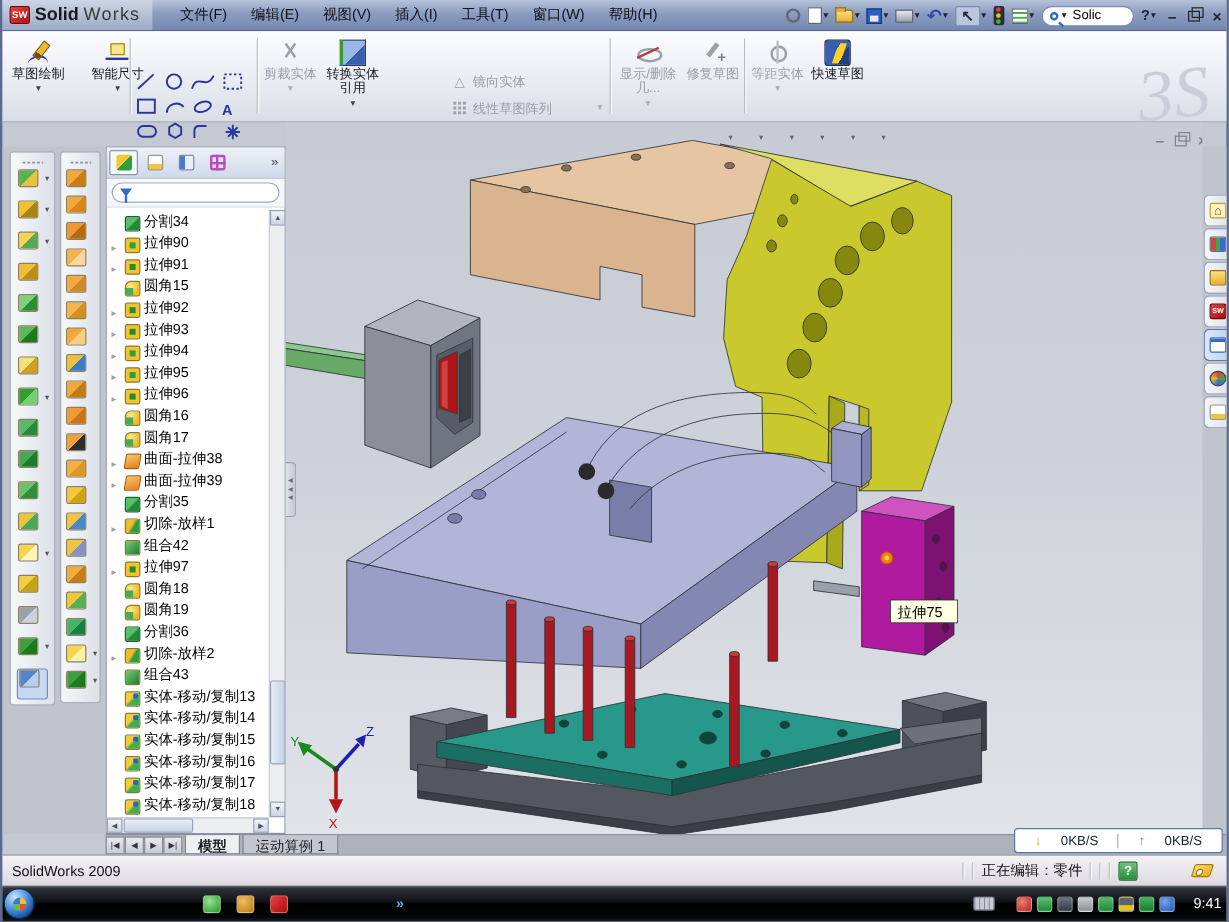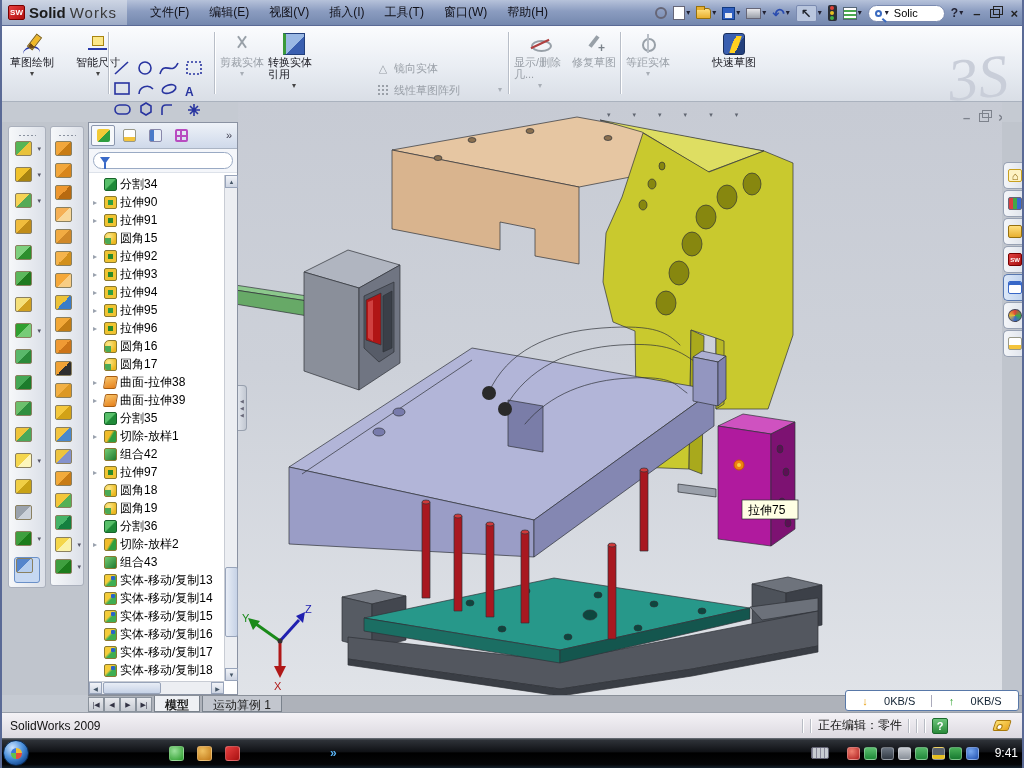--- a/index.html
+++ b/index.html
@@ -41,21 +41,21 @@
   .searchbox input{border:none;outline:none;width:46px;font-size:11px;font-family:inherit;background:transparent;}
   .i-help{color:#223;font-weight:bold;font-size:12px;}
   .winbtn{color:#222;font-size:13px;font-weight:bold;padding:0 4px;line-height:1;}
   .i-restore{width:10px;height:9px;border:1px solid #222;position:relative;background:transparent;}
   .i-restore::before{content:"";position:absolute;left:2px;top:-4px;width:8px;height:7px;border:1px solid #222;}
   
   .cmdbar{position:absolute;left:0;top:26px;width:1024px;height:76px;
     background:linear-gradient(180deg,#fbfcfe 0%,#e9edf3 55%,#d9deE6 100%);border-bottom:1px solid #aab2be;}
   .bigbtn{position:absolute;top:4px;width:48px;height:68px;display:flex;flex-direction:column;align-items:center;border-radius:3px;padding-top:2px;}
   .bigbtn .bic{width:24px;height:24px;display:flex;align-items:center;justify-content:center;}
-  .bigbtn .blabel{font-size:11px;line-height:12px;color:#1a1a22;white-space:pre-wrap;}
+  .bigbtn .blabel{font-size:11px;line-height:12px;text-align:center;color:#1a1a22;white-space:pre-wrap;}
   .bigbtn.dis .blabel{color:#9aa0a8;}
   .bigbtn .bcaret{font-size:8px;color:#444;margin-top:1px;}
   .bigbtn.dis .bcaret{color:#a8aeb6;}
   .vsep{position:absolute;top:6px;height:62px;width:1px;background:#b8bec8;box-shadow:1px 0 0 #fff;}
   .stackrow{position:absolute;height:20px;display:flex;align-items:center;gap:4px;font-size:11px;color:#9aa0a8;}
   .mini-ic{width:14px;height:14px;display:flex;align-items:center;justify-content:center;color:#9aa0a8;font-size:11px;}
   .dotgrid{width:12px;height:12px;background-image:radial-gradient(#9aa0a8 1.2px,transparent 1.3px);background-size:4px 4px;}
   .dashbox{width:11px;height:11px;border:1px dashed #9aa0a8;}
   .watermark{position:absolute;right:18px;top:22px;font-family:"Liberation Serif","DejaVu Serif",serif;
     font-style:italic;font-size:60px;color:#c9ced9;transform:rotate(-6deg);line-height:1;}
@@ -89,21 +89,21 @@
   .hm3{background:linear-gradient(90deg,#4a7ac8 35%,#e8edf6 35%);border:1px solid #88a;}
   .hm4{border:2px solid #b84cc0;border-radius:50%;position:relative;}
   .hm4::before{content:"";position:absolute;left:50%;top:-2px;bottom:-2px;width:2px;background:#b84cc0;transform:translateX(-50%);}
   .hm4::after{content:"";position:absolute;top:50%;left:-2px;right:-2px;height:2px;background:#b84cc0;transform:translateY(-50%);}
   .ht-chev{margin-left:auto;color:#445;font-size:11px;padding-right:3px;}
   .filter{height:24px;display:flex;align-items:center;padding:2px 4px;border-bottom:1px solid #dde2ea;background:#f4f6fa;}
   .filter-box{flex:1;height:17px;background:#fff;border:1px solid #9aaac4;border-radius:9px;display:flex;align-items:center;padding:0 6px;}
   .funnel{width:0;height:0;border-left:5px solid transparent;border-right:5px solid transparent;border-top:7px solid #3a6ac8;position:relative;}
   .funnel::after{content:"";position:absolute;left:-1px;top:-1px;width:2px;height:6px;background:#3a6ac8;}
   .titems{position:absolute;left:0;top:52px;right:13px;bottom:13px;overflow:hidden;}
-  .trow{height:18px;display:flex;align-items:center;gap:3px;padding-left:4px;white-space:nowrap;}
+  .trow{height:18px;display:flex;align-items:flex-end;gap:3px;padding-left:4px;white-space:nowrap;}
   .texp{width:8px;font-size:8px;color:#98a0ac;flex:none;}
   .ti{width:13px;height:13px;border:1px solid #8a7a30;border-radius:2px;flex:none;position:relative;}
   .tlabel{font-size:12px;color:#000;}
   .t-split{background:linear-gradient(135deg,#58c06a 45%,#1f8a38 55%);border-color:#17632a;}
   .t-extrude{background:#f0c431;}
   .t-extrude::after{content:"";position:absolute;inset:3px;background:#2f9e3f;}
   .t-extrude2{background:#f0c431;}
   .t-extrude2::after{content:"";position:absolute;inset:3px;background:#2a8a2a;}
   .t-fillet{background:radial-gradient(circle at 35% 30%,#fce98c,#ecb81e 75%);border-radius:5px 2px 2px 2px;}
   .t-fillet::after{content:"";position:absolute;left:0;bottom:0;width:6px;height:6px;background:#4aaa55;border-radius:0 0 0 2px;}
@@ -373,21 +373,21 @@
       <span class="blabel">修复草图</span>
     </div>
     <div class="vsep" style="left:618px"></div>
     <div class="bigbtn dis" style="left:622px">
       <span class="bic">
           <span class="ic-snap"></span>
         </span>
       <span class="blabel">等距实体</span>
         <span class="bcaret">▾</span>
     </div>
-    <div class="bigbtn" style="left:708px">
+    <div class="bigbtn" style="left:672px">
       <span class="bic">
           <span class="ic-rapid"></span>
         </span>
       <span class="blabel">快速草图</span>
     </div>
     <div class="watermark">3S</div>
   </div>
 
 
   <div class="main">

